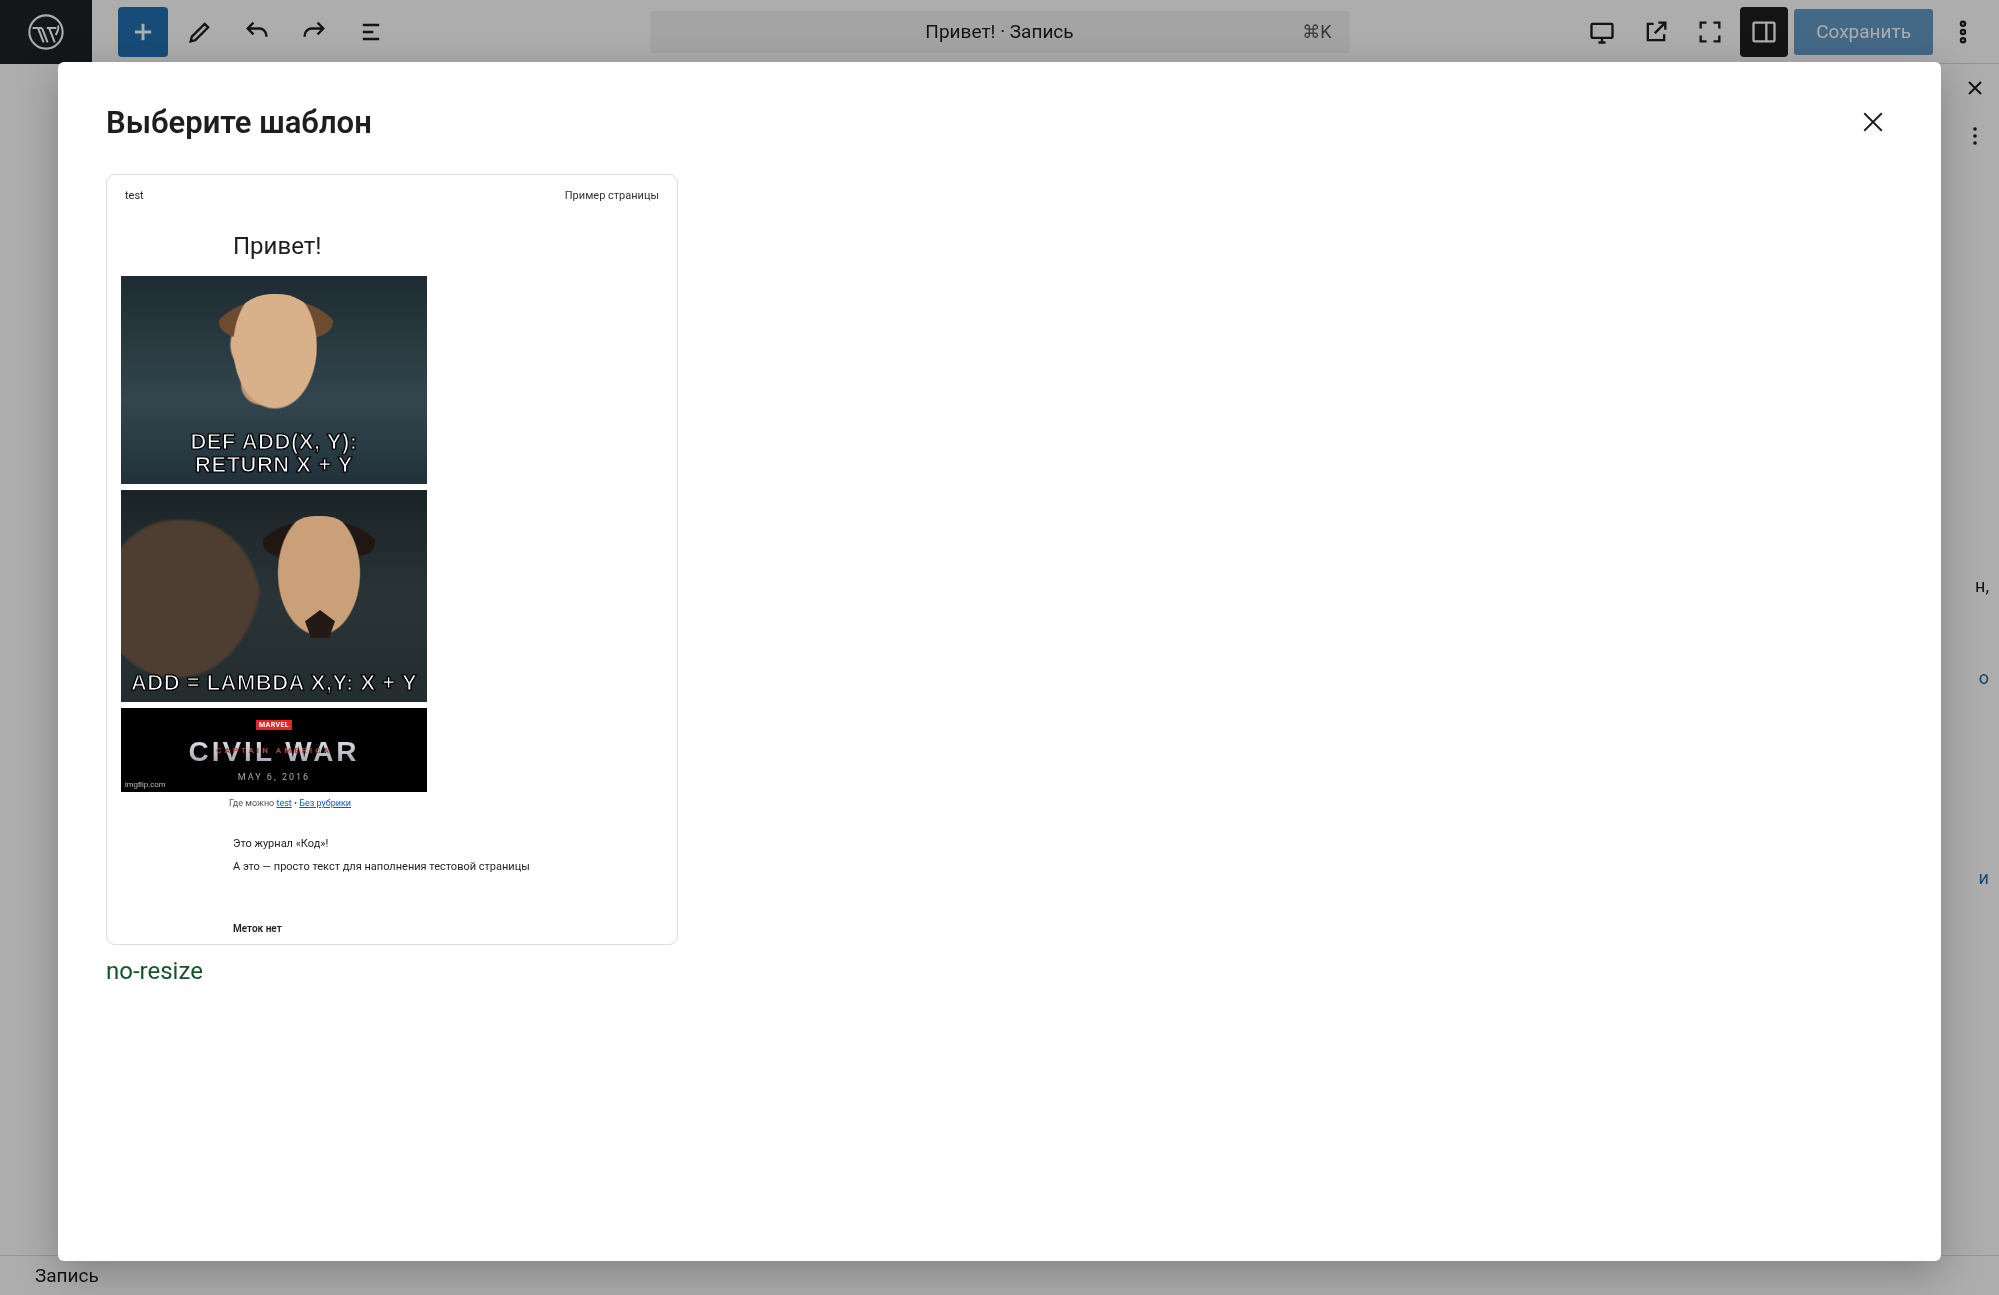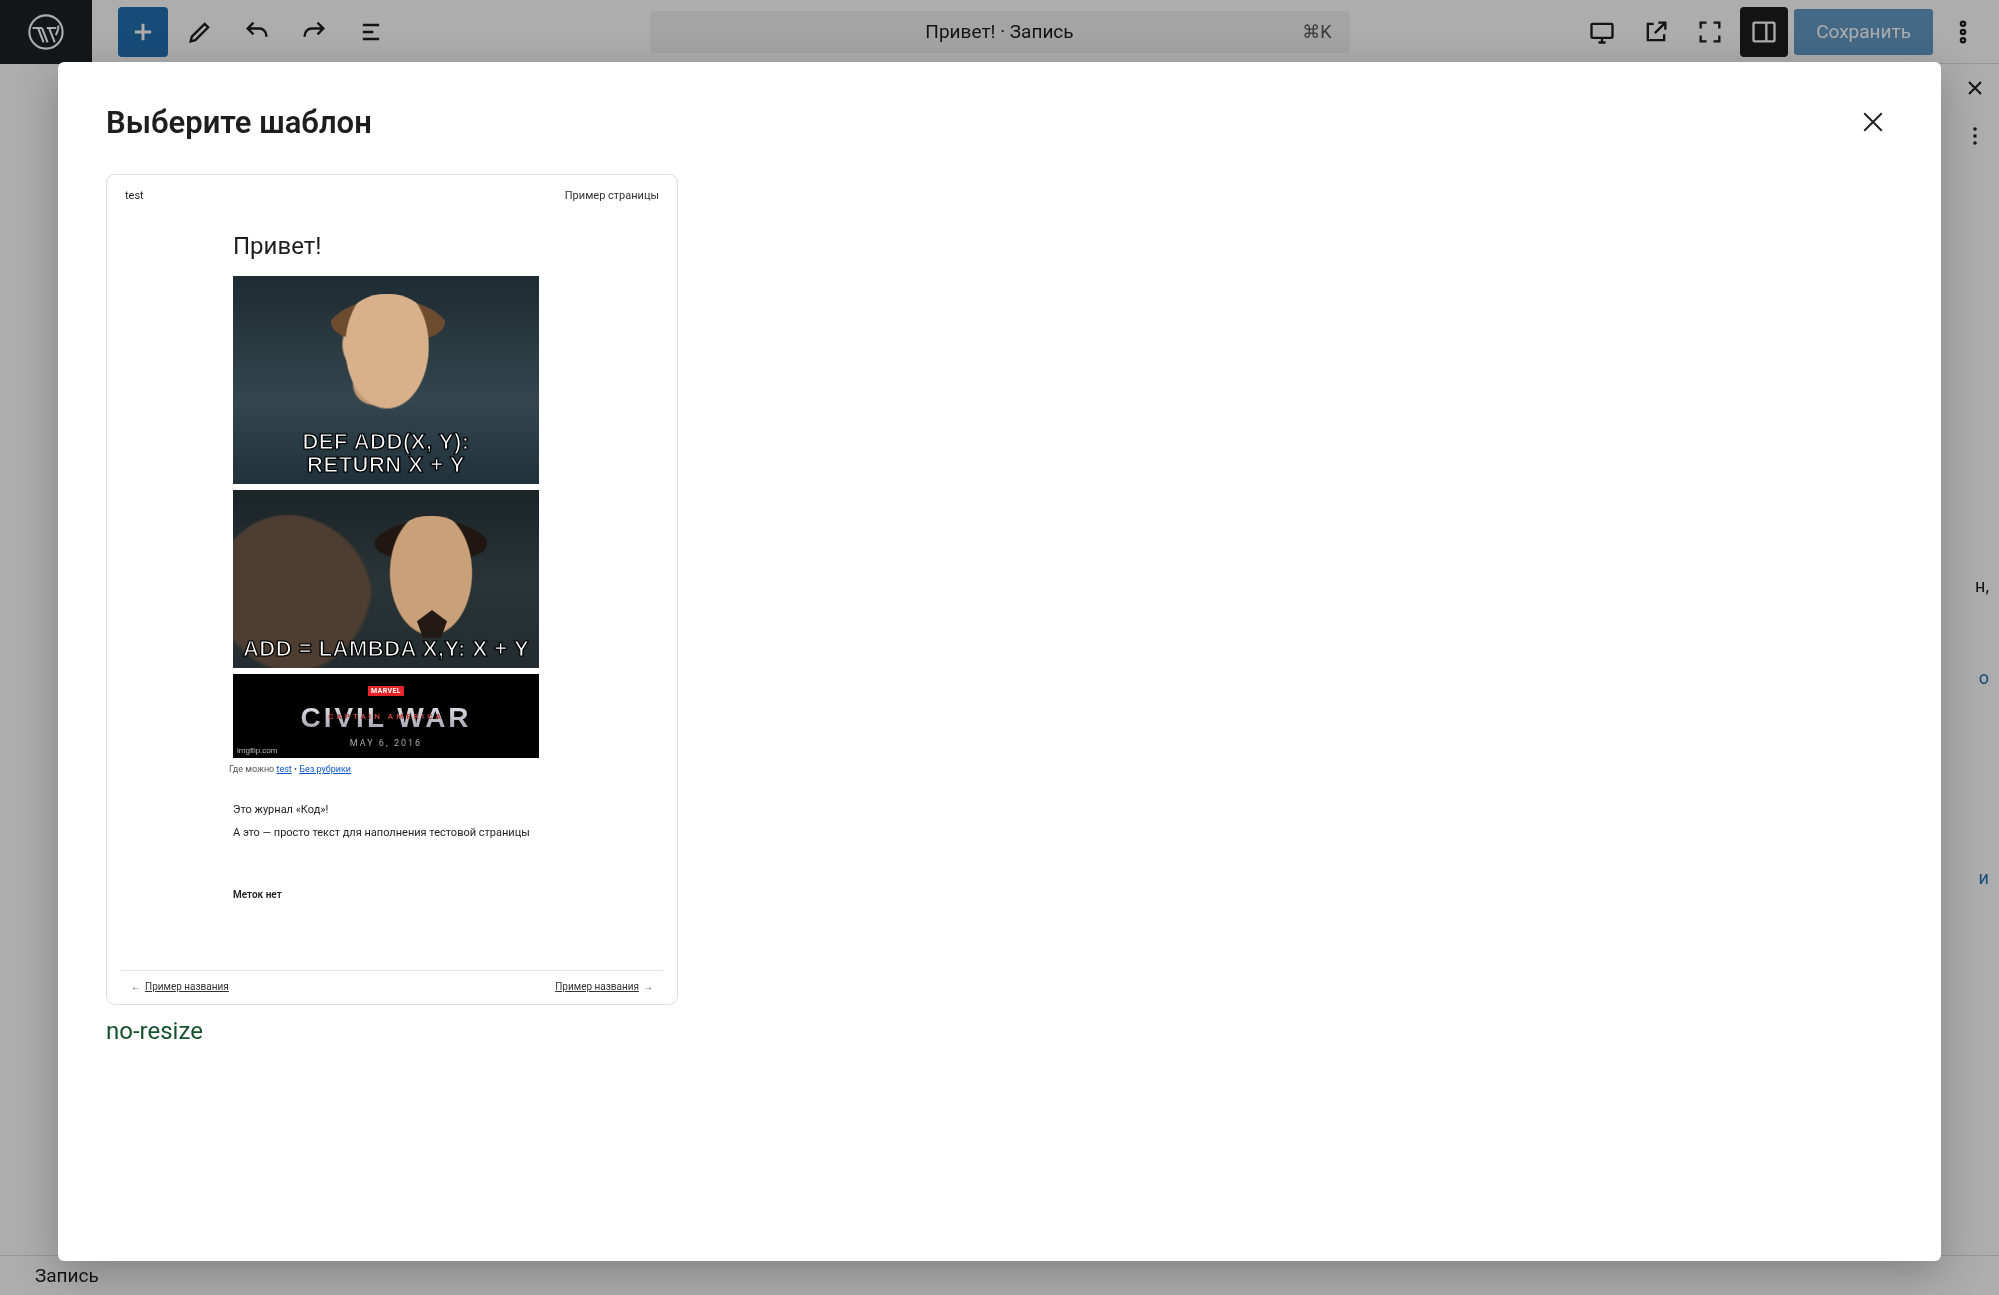--- a/index.html
+++ b/index.html
@@ -93,24 +93,24 @@
     background: #fff; cursor: pointer; overflow: hidden;
     margin-bottom: 12px;
   }
   .tpl-label { font-size: 24px; color: #14532d; }
 
   
   .preview { padding: 12px 14px 10px 14px; font-size: 11px; color: #1e1e1e; }
   .preview .phead { display: flex; justify-content: space-between; padding: 2px 4px 30px 4px; font-size: 11px; }
   .preview .phead .pr { color: #333; }
   .preview .ptitle { font-size: 24px; font-weight: 400; margin: 0 0 16px 112px; }
-  .preview .meme-stack { margin-left: 112px; width: 306px; }
+  .preview .meme-stack { width: 306px; }
   .meme-panel { position: relative; width: 306px; margin-bottom: 6px; overflow: hidden; }
   .meme-panel.p1 { height: 208px; }
-  .meme-panel.p2 { height: 178px; padding-left: 32px; }
+  .meme-panel.p2 { height: 212px; padding-left: 32px; }
   .meme-panel.p3 { height: 84px; background: #000; }
   .meme-bg { position: absolute; inset: 0; }
   .meme-txt {
     position: absolute; left: 0; right: 0; color: #fff; font-family: Impact, "Arial Black", sans-serif;
     font-weight: 800; text-align: center; letter-spacing: .5px;
     -webkit-text-stroke: 1.2px #000; text-shadow: 0 0 2px #000;
   }
   .meme-panel.p1 .meme-txt { bottom: 8px; font-size: 22px; line-height: 1.05; }
   .meme-panel.p2 .meme-txt { bottom: 8px; font-size: 22px; line-height: 1.05; }
   .meme-panel.p3 .cw-title {
@@ -353,22 +353,18 @@
 
         <div class="tags">
           <span>Где можно </span><a>test</a><span> • </span><a>Без рубрики</a>
         </div>
 
         <div class="para">Это журнал «Код»!</div>
         <div class="para">А это — просто текст для наполнения тестовой страницы</div>
 
         <div class="section-title">Меток нет</div>
 
-        <div class="pfoot">
-          <div><span class="arrow">←</span><span>Пример названия</span></div>
-          <div><span>Пример названия</span><span class="arrow">→</span></div>
-        </div>
       </div>
     </div>
 
     <div class="tpl-label">no-resize</div>
   </div>
 </div>
 
 </body></html>

